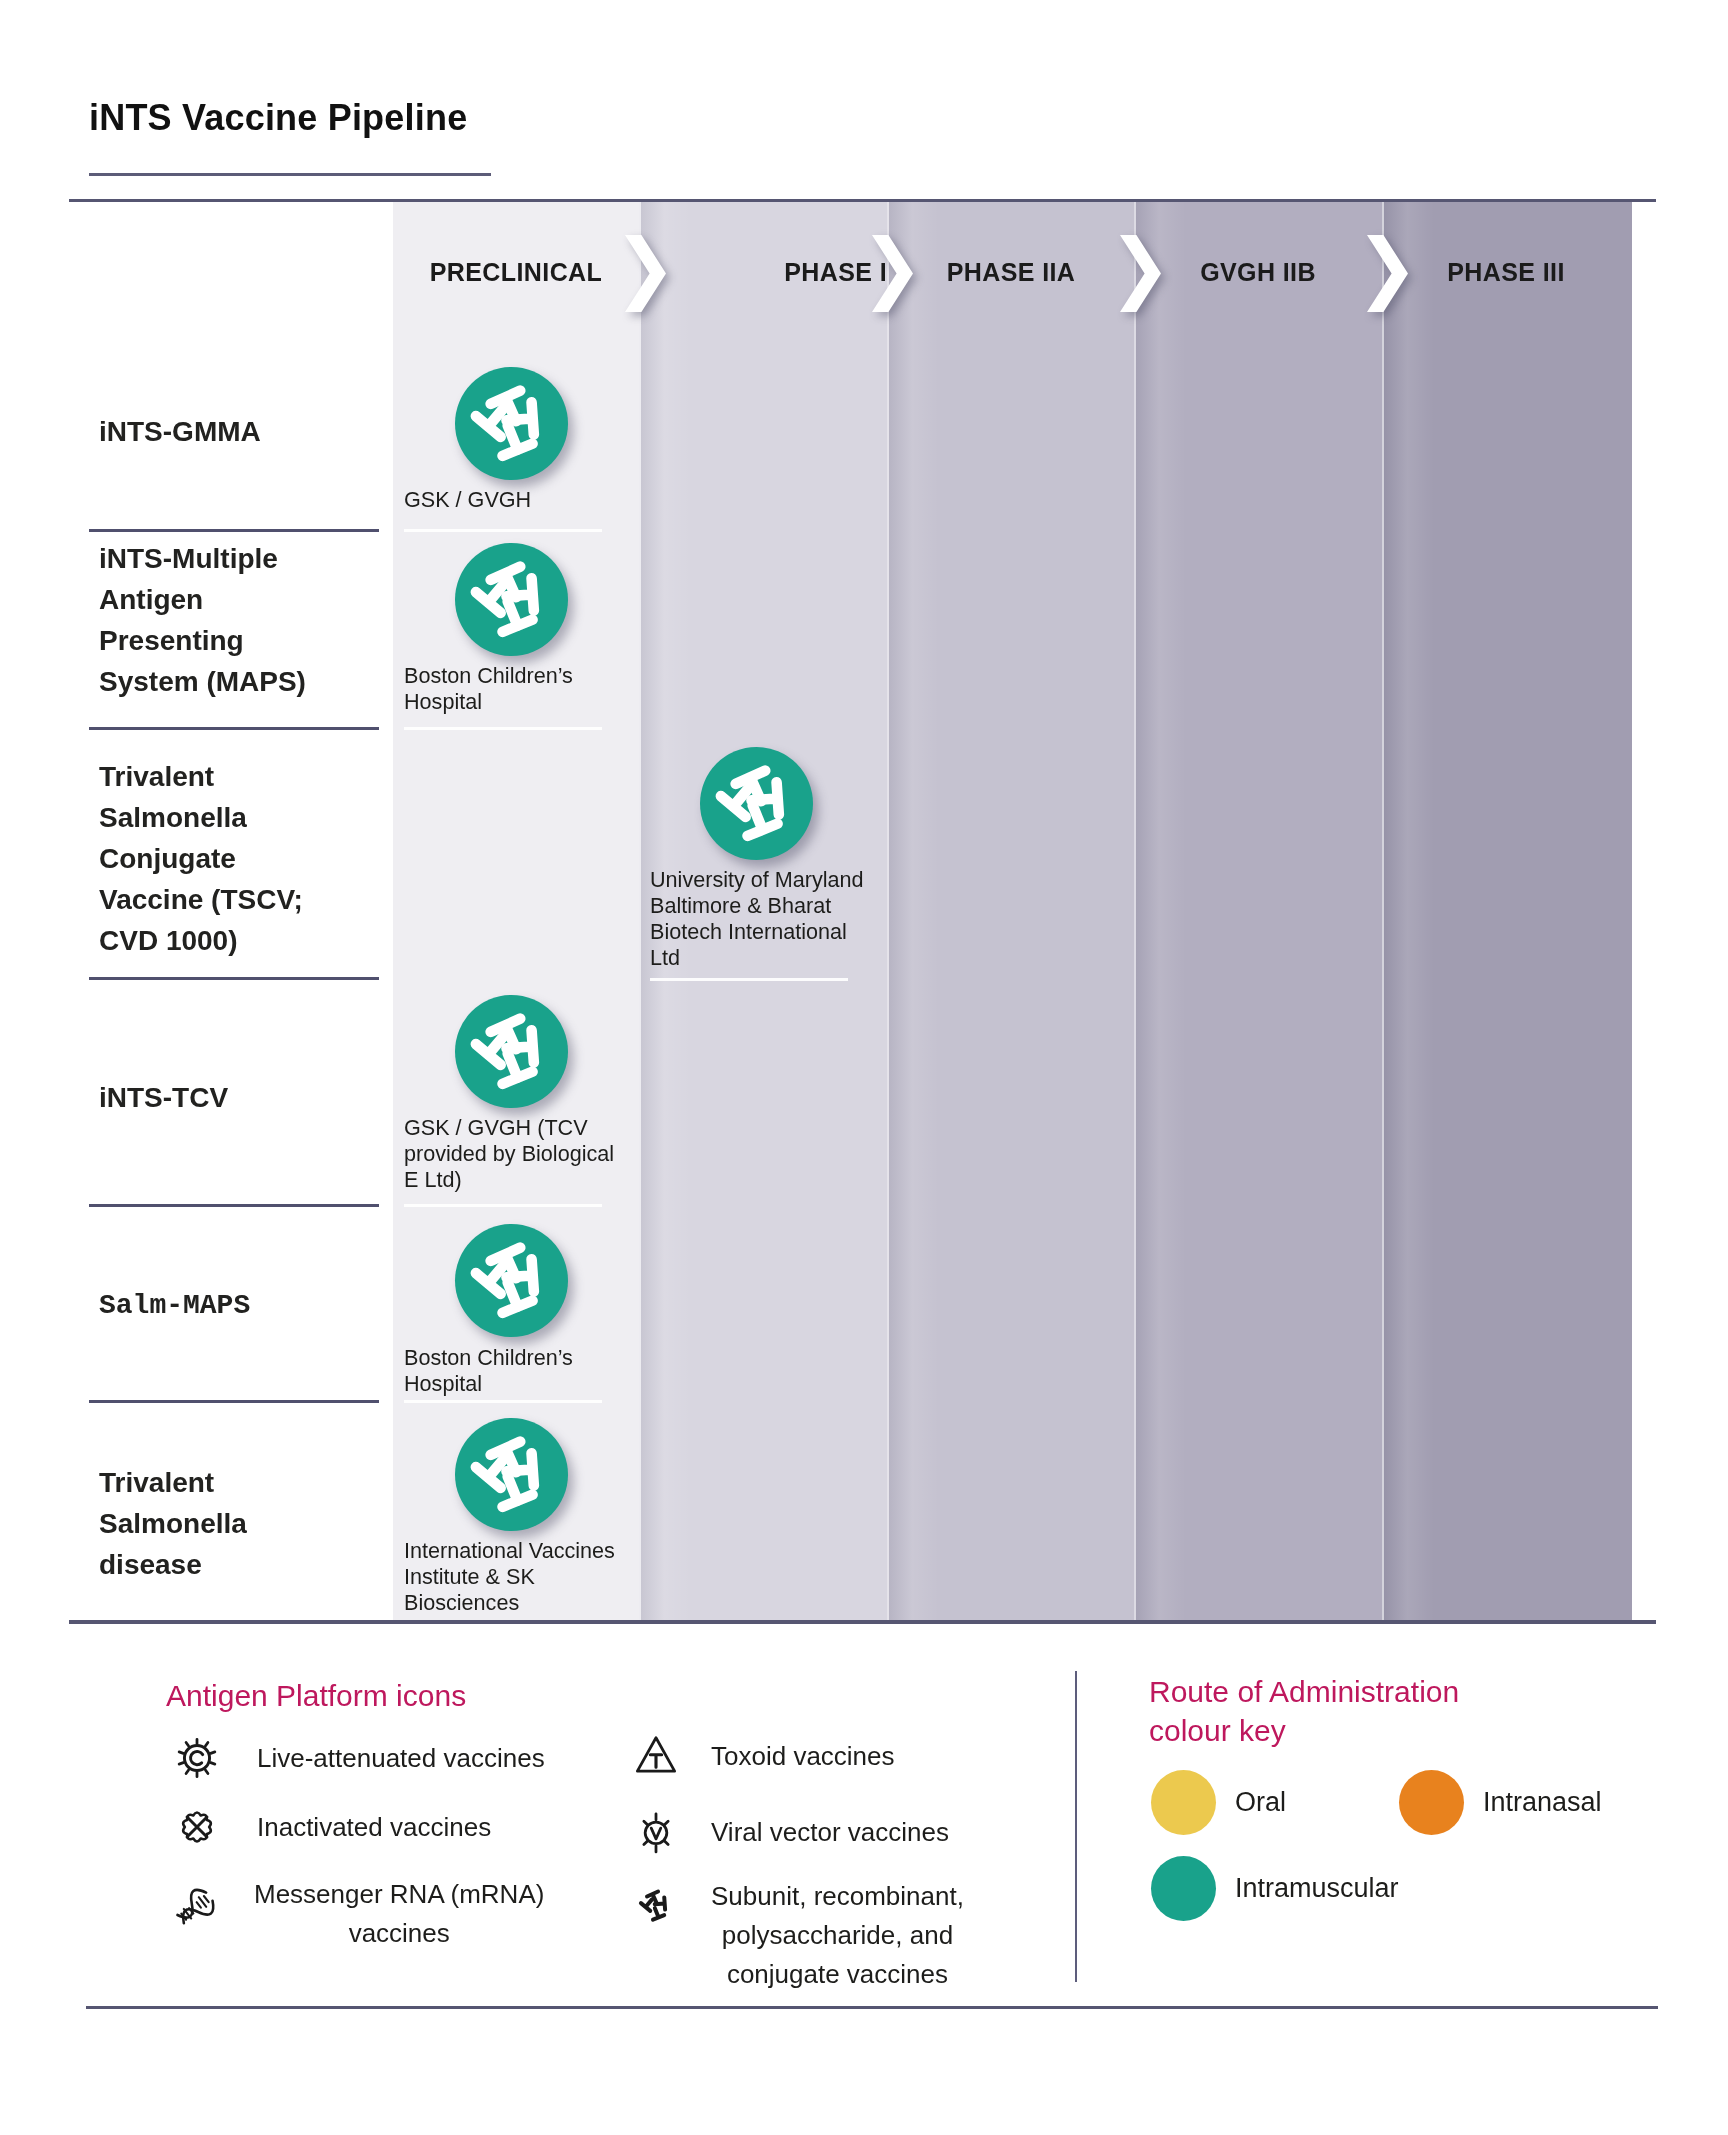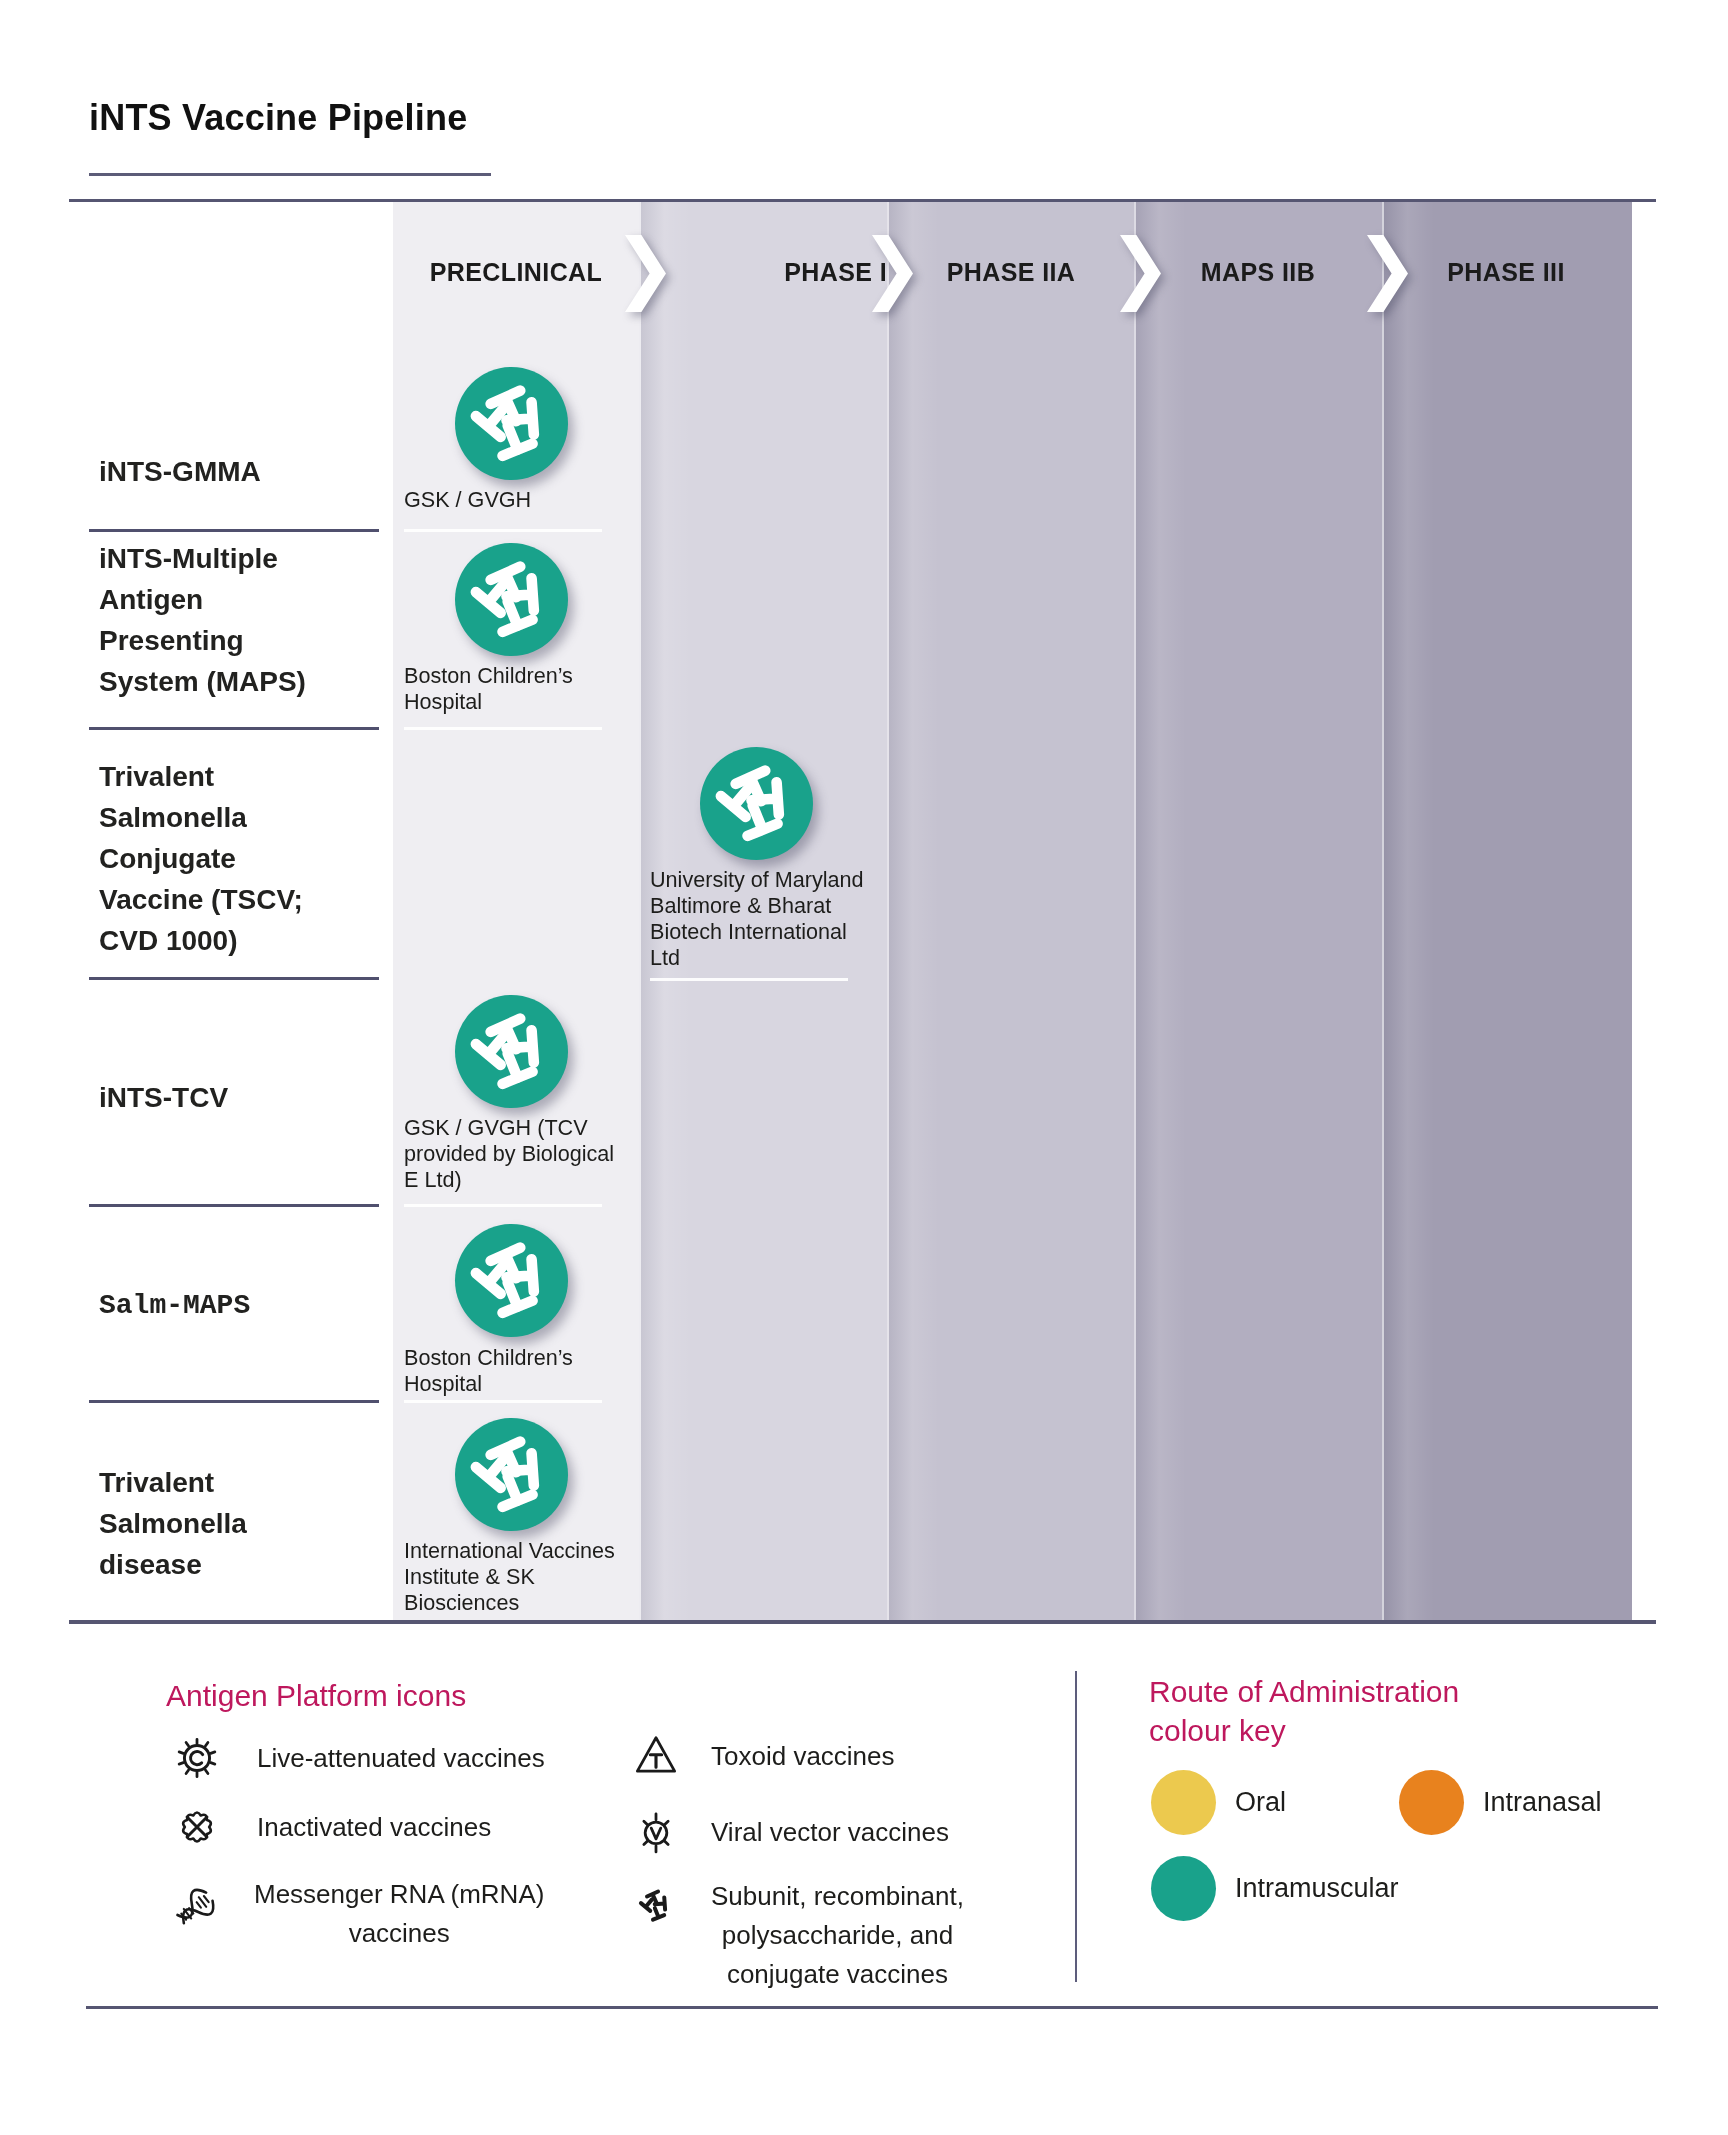--- a/index.html
+++ b/index.html
@@ -109,37 +109,37 @@
 
   <div class="abs phase-col" style="left: 393px; width: 246px; background-color: rgb(239, 238, 242);"></div>
   <div class="abs phase-col shaded" style="left: 639px; width: 248px; background-color: rgb(216, 214, 224);"></div>
   <div class="abs phase-col shaded" style="left: 887px; width: 248px; background-color: rgb(197, 194, 208);"></div>
   <div class="abs phase-col shaded" style="left: 1134px; width: 248px; background-color: rgb(178, 174, 192);"></div>
   <div class="abs phase-col shaded" style="left: 1382px; width: 248px; background-color: rgb(161, 157, 177);"></div>
 
   <div class="abs phase-header" style="left:393px;width:246px;">PRECLINICAL</div>
   <div class="abs phase-header" style="left:639px;width:248px;text-align:right;">PHASE I</div>
   <div class="abs phase-header" style="left:887px;width:248px;">PHASE IIA</div>
-  <div class="abs phase-header" style="left:1134px;width:248px;">MAPS IIB</div>
+  <div class="abs phase-header" style="left:1134px;width:248px;">GVGH IIB</div>
   <div class="abs phase-header" style="left:1382px;width:248px;">PHASE III</div>
 
   <div class="abs chev-wrap" style="left:625px;">
       <div class="chev"></div>
     </div>
   <div class="abs chev-wrap" style="left:872px;">
       <div class="chev"></div>
     </div>
   <div class="abs chev-wrap" style="left:1120px;">
       <div class="chev"></div>
     </div>
   <div class="abs chev-wrap" style="left:1367px;">
       <div class="chev"></div>
     </div>
 
-  <div class="abs row-label" style="top:411px;margin-top:40px;">iNTS-GMMA</div>
+  <div class="abs row-label" style="top:411px;">iNTS-GMMA</div>
   <div class="abs row-label" style="top:538px;">iNTS-Multiple
 Antigen
 Presenting
 System (MAPS)</div>
   <div class="abs row-label" style="top:756px;">Trivalent
 Salmonella
 Conjugate
 Vaccine (TSCV;
 CVD 1000)</div>
   <div class="abs row-label" style="top:1077px;">iNTS-TCV</div>

